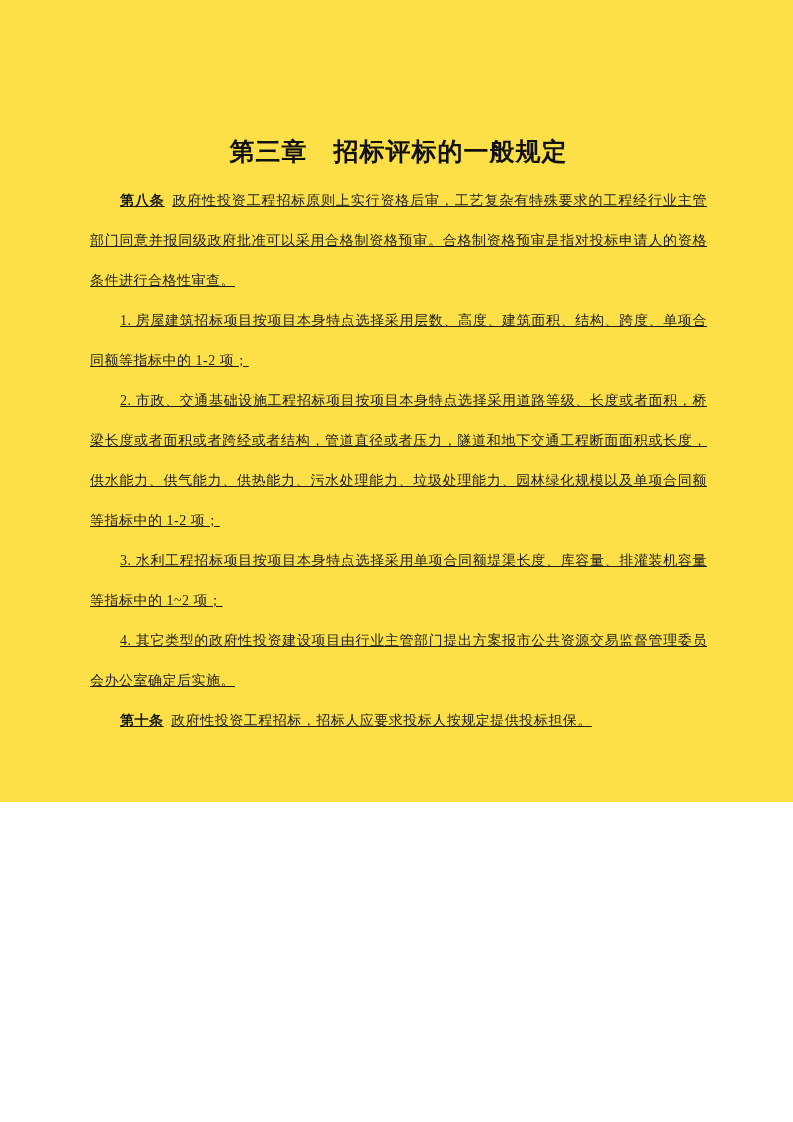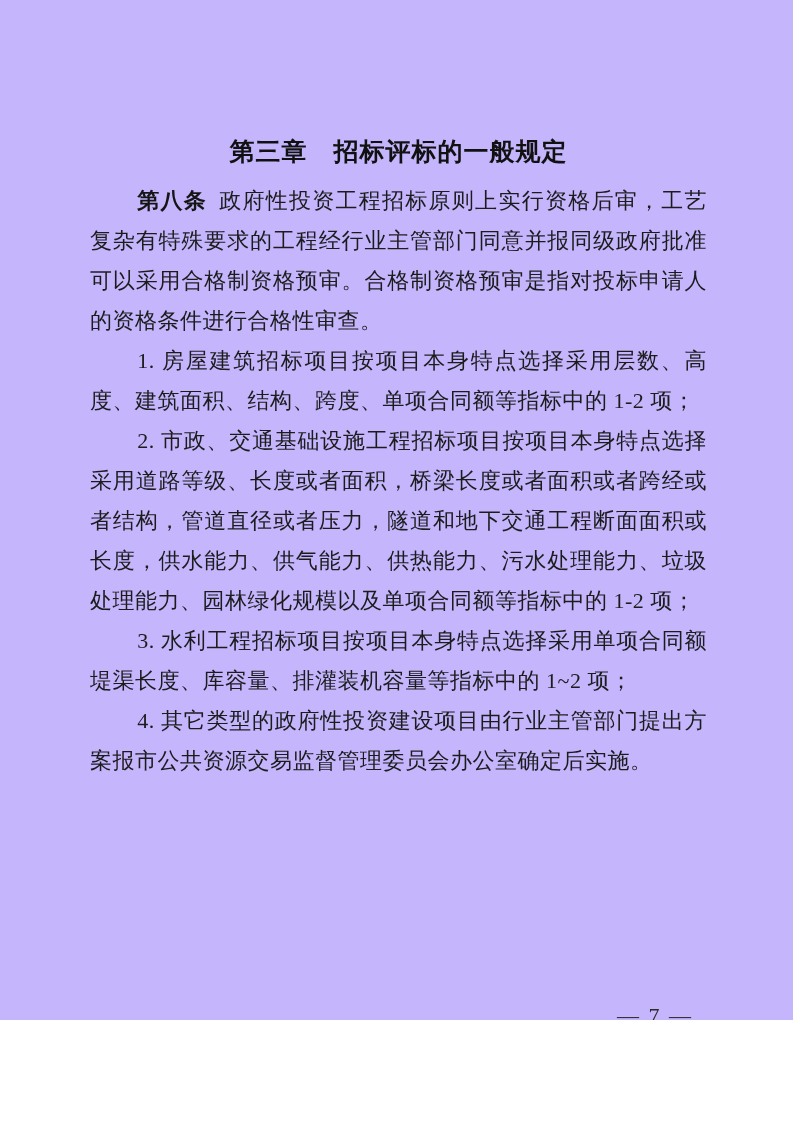--- a/index.html
+++ b/index.html
@@ -3,22 +3,22 @@
 <meta charset="utf-8">
 <style>
   html, body {
     margin: 0;
     padding: 0;
     background: #ffffff;
   }
   .page {
     position: relative;
     width: 793px;
-    height: 1020px;
-    background: #c4b5fd;
+    height: 802px;
+    background: #fde047;
     overflow: hidden;
     font-family: "Liberation Serif", "DejaVu Serif", serif;
     color: #1c1c1c;
   }
   .content {
     position: absolute;
     left: 90px;
     top: 134px;
     width: 617px;
   }
@@ -27,27 +27,28 @@
     font-weight: 700;
     font-size: 25px;
     letter-spacing: 1px;
     color: #111111;
     text-align: center;
     line-height: 34px;
     margin: 0 0 13px 0;
   }
   .para {
     margin: 0;
-    font-size: 22px;
+    font-size: 14px;
     line-height: 40px;
     letter-spacing: 0.5px;
     text-align: justify;
     text-justify: inter-ideograph;
     text-indent: 2.15em;
     color: #1c1c1c;
+    text-decoration: underline;
   }
   .article-number {
     font-weight: 700;
     color: #151515;
     margin-right: 0.55em;
   }
   .article-number:empty {
     margin-right: 0;
   }
   .page-number {
@@ -81,16 +82,19 @@
     </p>
 
     <p class="para">
       <span class="article-number"></span><span>3. 水利工程招标项目按项目本身特点选择采用单项合同额堤渠长度、库容量、排灌装机容量等指标中的 1~2 项；</span>
     </p>
 
     <p class="para">
       <span class="article-number"></span><span>4. 其它类型的政府性投资建设项目由行业主管部门提出方案报市公共资源交易监督管理委员会办公室确定后实施。</span>
     </p>
 
+    <p class="para">
+      <span class="article-number">第十条</span><span>政府性投资工程招标，招标人应要求投标人按规定提供投标担保。</span>
+    </p>
   </div>
 
   <div class="page-number">— 7 —</div>
 </div>
 
 </body></html>

